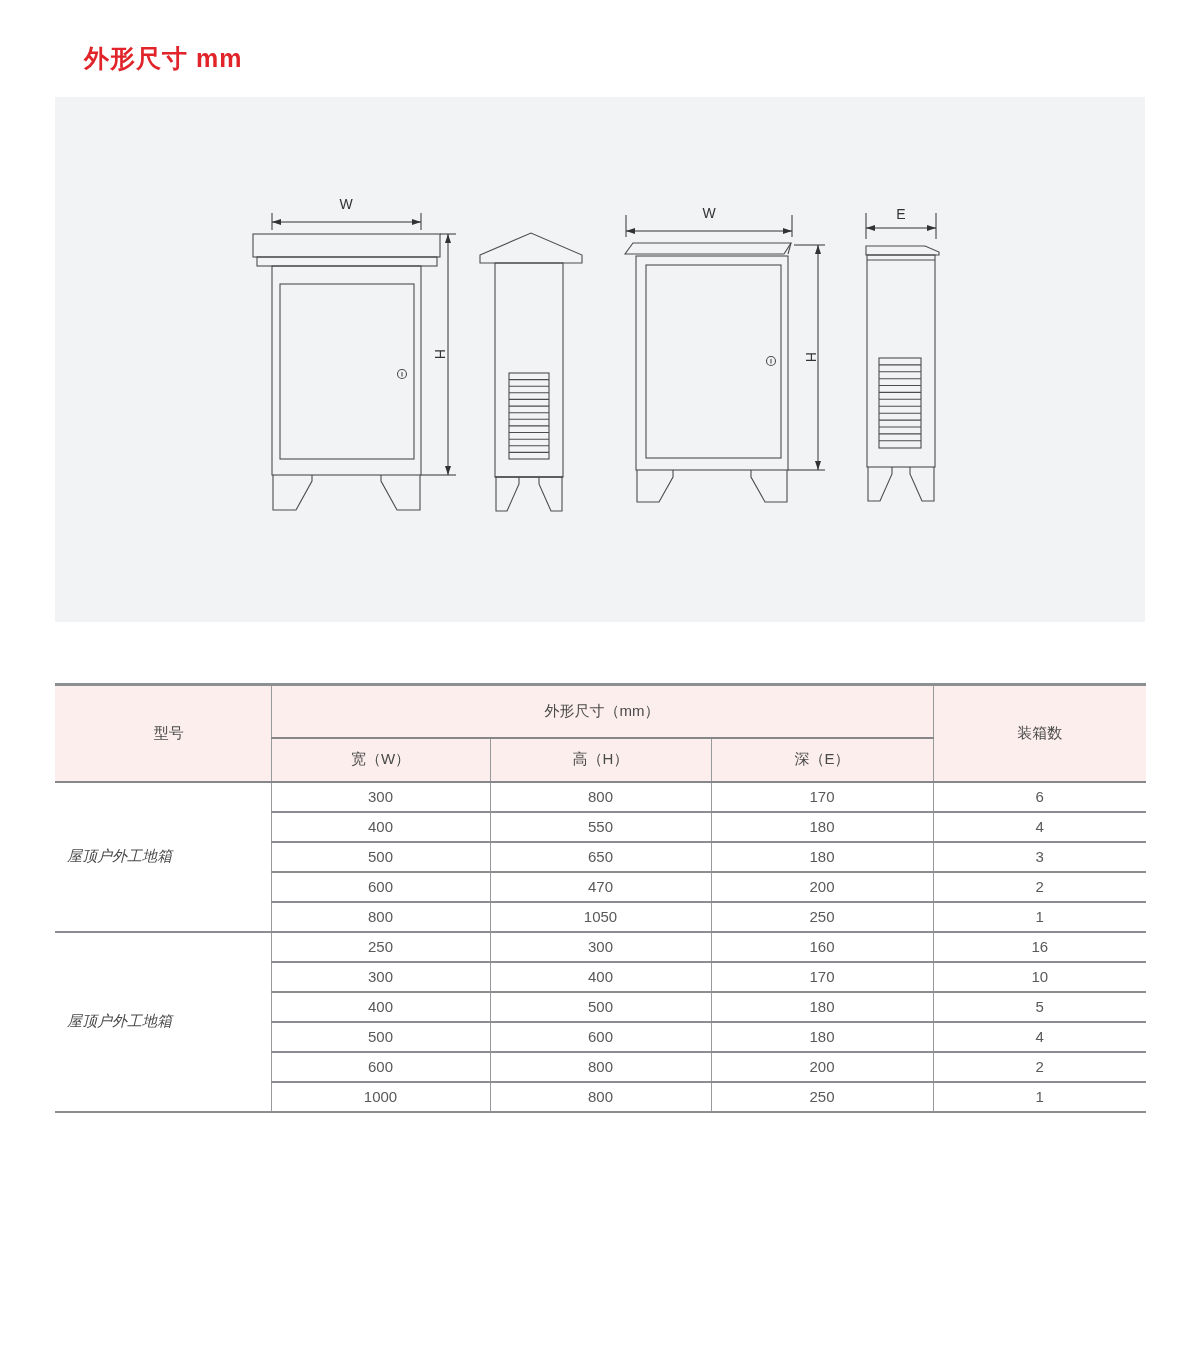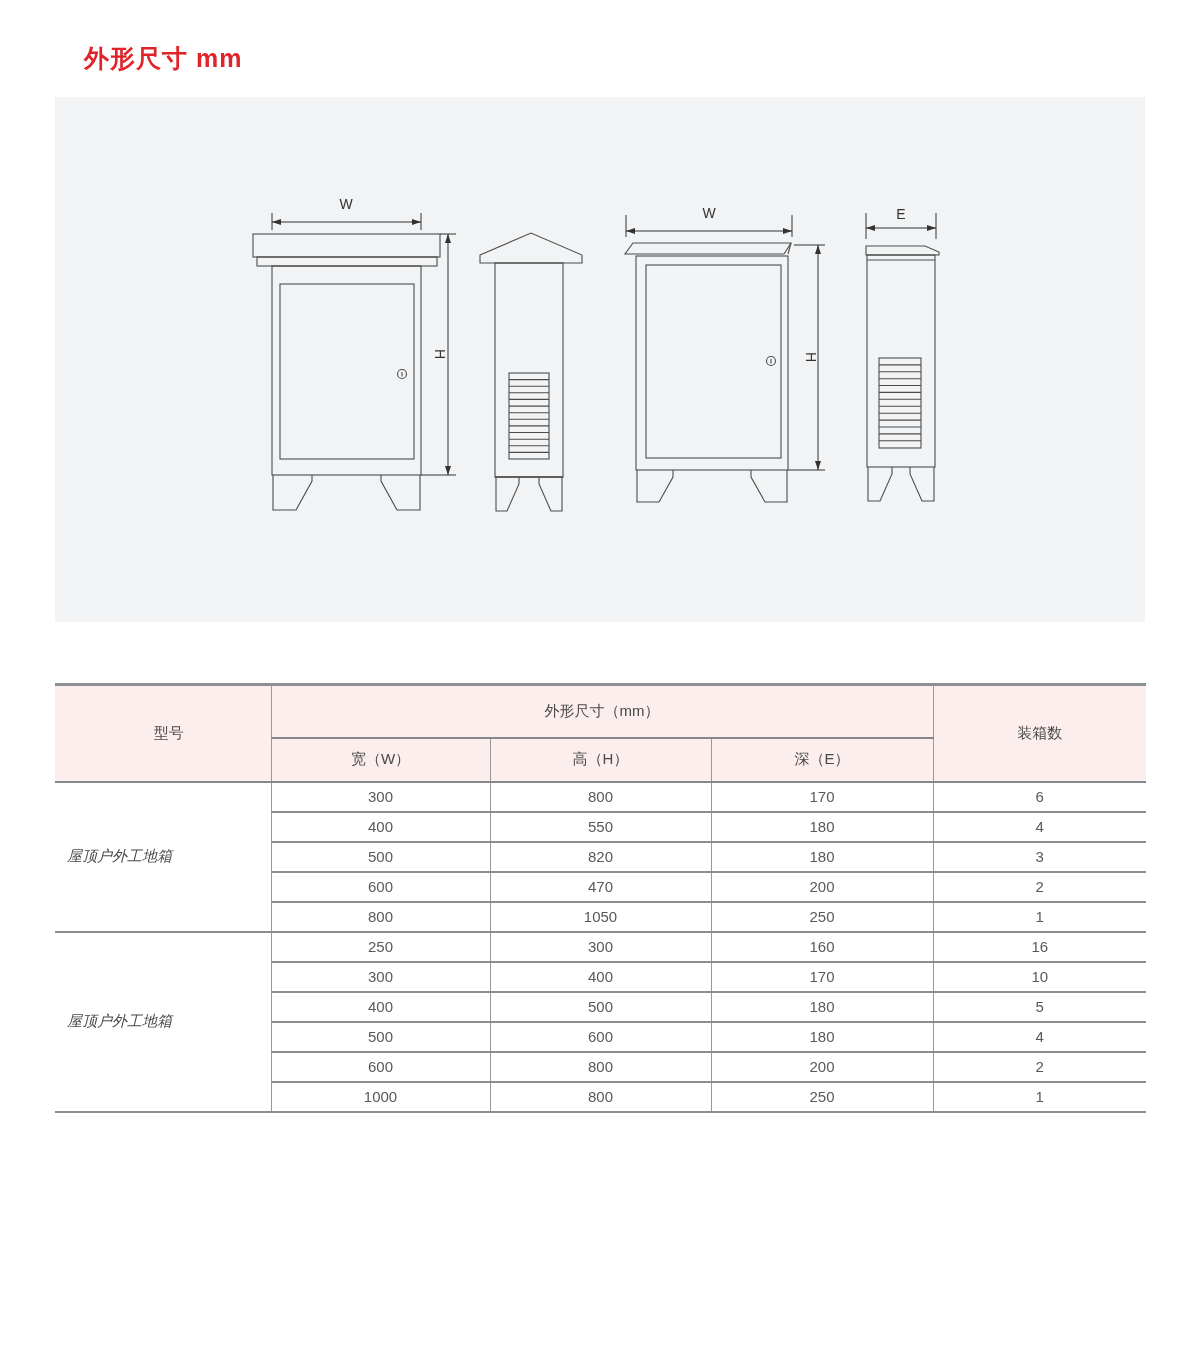--- a/index.html
+++ b/index.html
@@ -186,21 +186,21 @@
         <td class="num-cell">6</td>
       </tr>
       <tr>
         <td class="num-cell">400</td>
         <td class="num-cell">550</td>
         <td class="num-cell">180</td>
         <td class="num-cell">4</td>
       </tr>
       <tr>
         <td class="num-cell">500</td>
-        <td class="num-cell">820</td>
+        <td class="num-cell">650</td>
         <td class="num-cell">180</td>
         <td class="num-cell">3</td>
       </tr>
       <tr>
         <td class="num-cell">600</td>
         <td class="num-cell">470</td>
         <td class="num-cell">200</td>
         <td class="num-cell">2</td>
       </tr>
       <tr>

